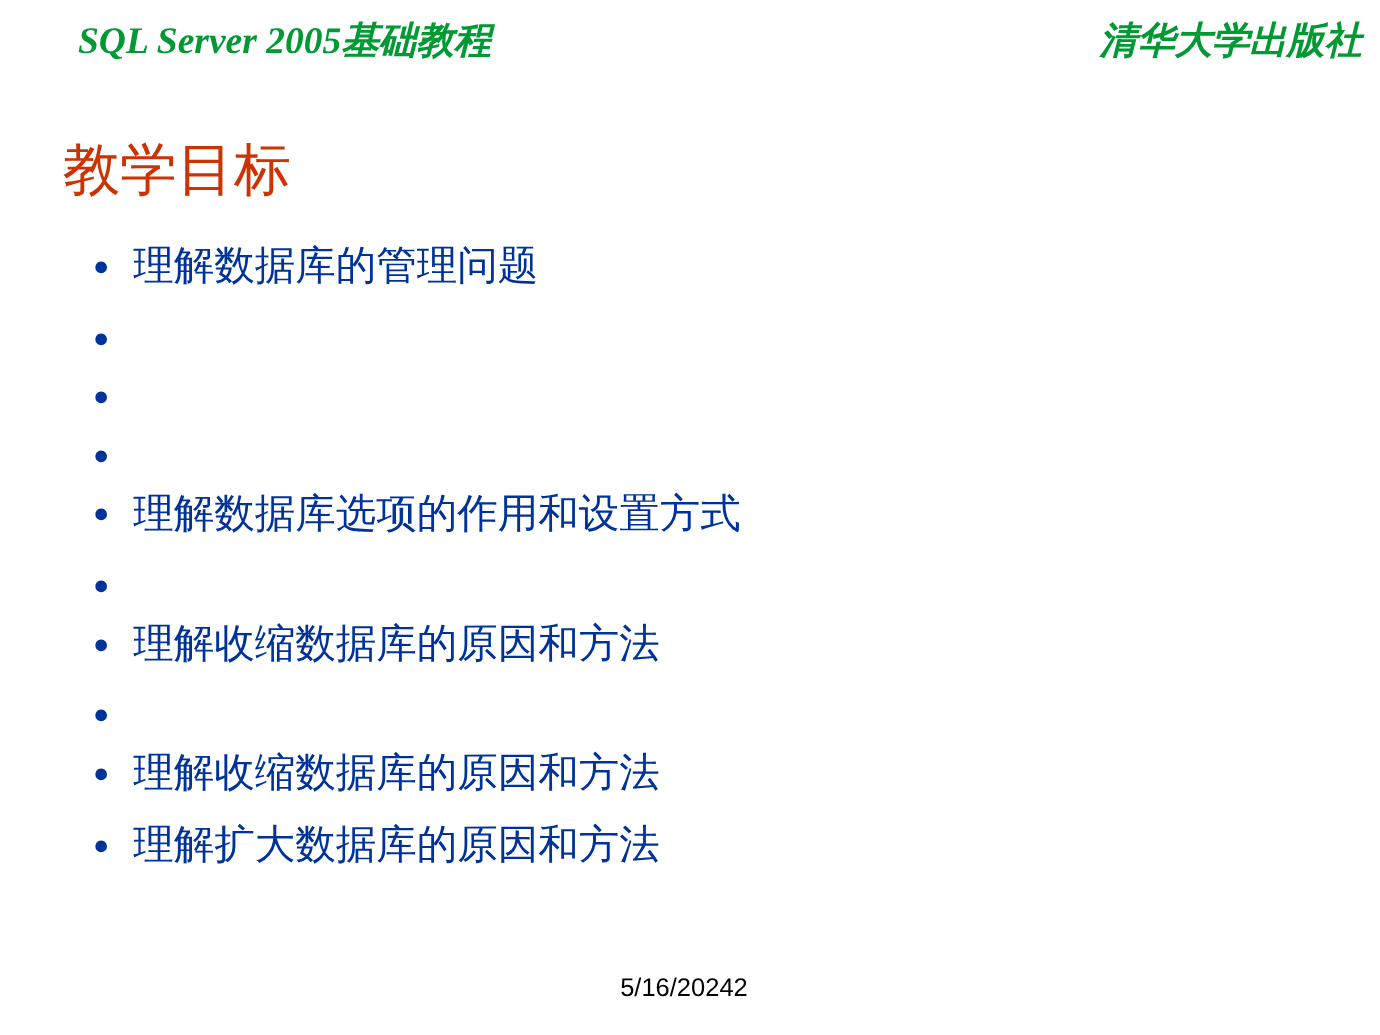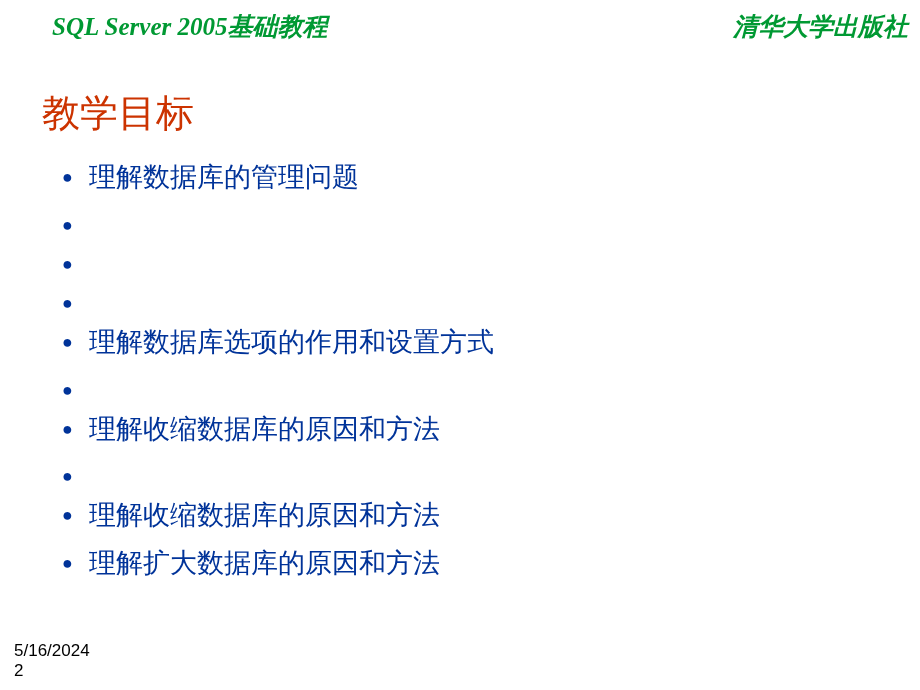--- a/index.html
+++ b/index.html
@@ -58,27 +58,26 @@
       margin-top: 8px;
     }
     .item-text {
       color: #003399;
       font-size: 27px;
       font-family: "SimSun", Arial, serif;
       line-height: 1.4;
     }
     .footer {
       position: absolute;
-      bottom: 9px;
+      bottom: 21px;
       left: 0;
       right: 0;
       display: flex;
       justify-content: center;
       padding: 0 22px 0 14px;
-      flex-direction: column;
     }
     .footer-date {
       color: #000000;
       font-size: 17px;
       font-family: Arial, sans-serif;
     }
     .footer-page {
       color: #000000;
       font-size: 17px;
       font-family: Arial, sans-serif;

